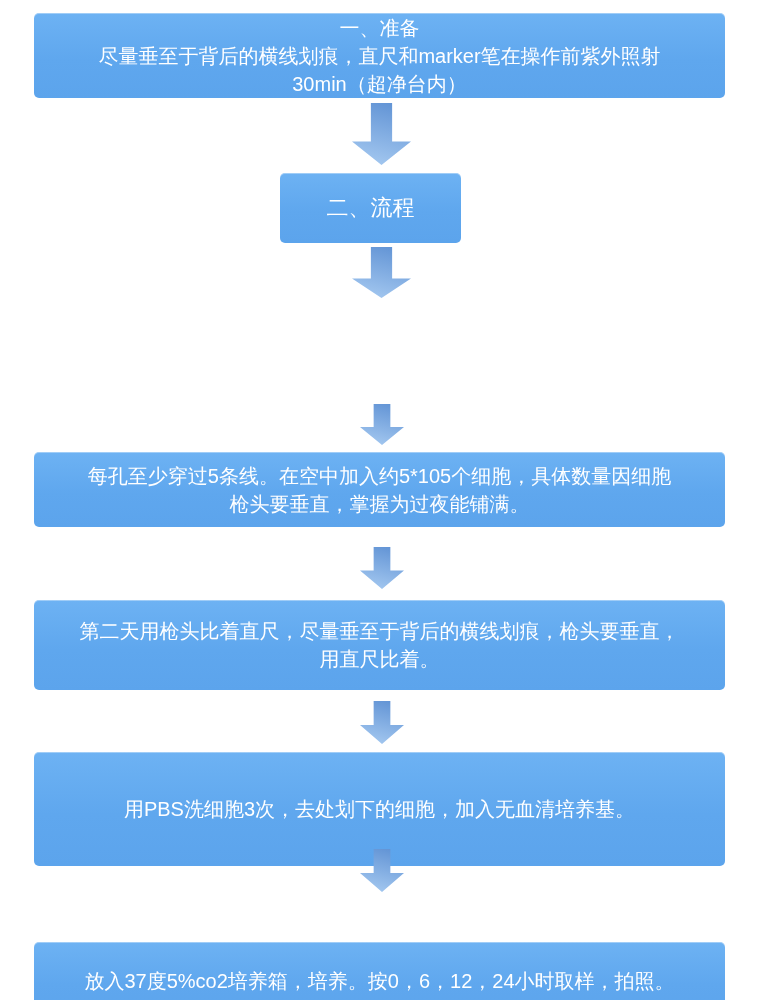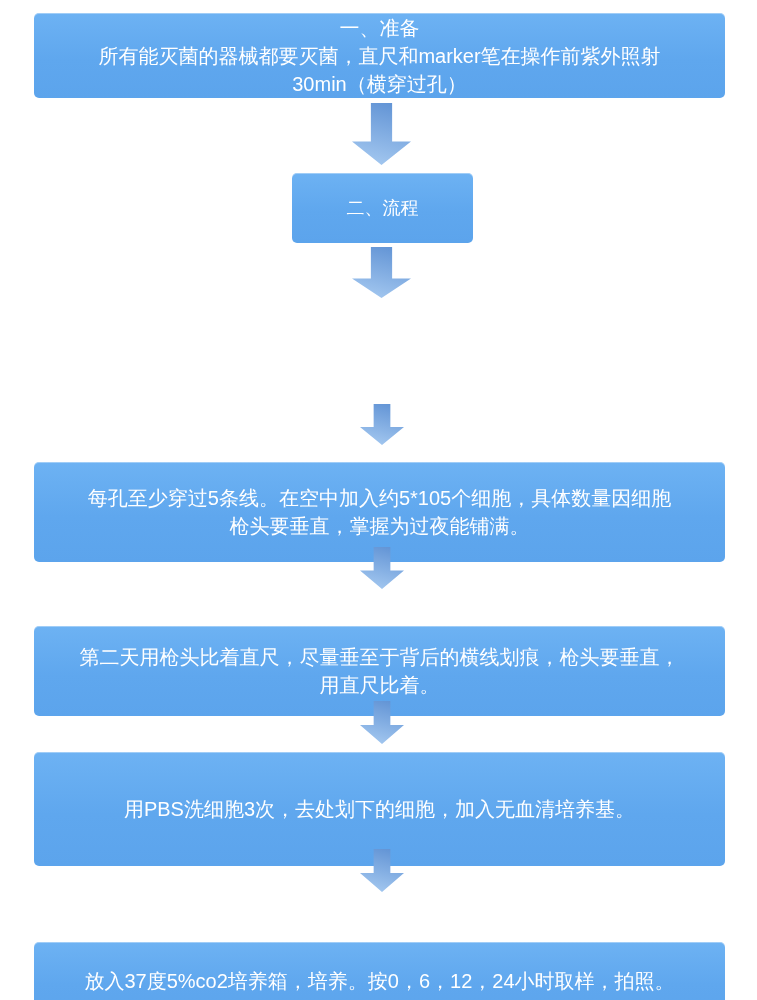--- a/index.html
+++ b/index.html
@@ -29,24 +29,24 @@
     display: flex;
     flex-direction: column;
     justify-content: center;
     box-sizing: border-box;
     padding: 4px 8px;
   }
   .flow-box .line {
     white-space: nowrap;
   }
   .box-1 { top: 13px;  height: 85px; }
-  .box-2 { top: 173px; height: 70px; left: 292px; width: 181px; font-size: 18px; }
+  .box-2 { top: 173px; height: 70px; left: 280px; width: 181px; font-size: 22px; }
   .box-3 { top: 310px; height: 89px; }
-  .box-4 { top: 452px; height: 100px; margin-top: 10px; }
-  .box-5 { top: 600px; height: 90px; margin-top: 26px; }
+  .box-4 { top: 452px; height: 75px; }
+  .box-5 { top: 600px; height: 90px; }
   .box-6 { top: 752px; height: 114px; }
   .box-7 { top: 899px; height: 78px; margin-top: 43px; }
 
   .down-arrow {
     position: absolute;
     background: linear-gradient(195deg, #5d90d3 0%, #7fadе4 45%, #abcef4 100%);
     background: linear-gradient(195deg, #5d90d3 0%, #a9ccf2 100%);
   }
   
   .arrow-big {
@@ -65,22 +65,22 @@
   .arrow-5 { left: 360px; top: 701px; height: 43px; }
   .arrow-6 { left: 360px; top: 849px; height: 43px; }
 </style>
 </head>
 <body>
 
 <div class="canvas">
 
   <div class="flow-box box-1">
     <div class="line">一、准备</div>
-    <div class="line">所有能灭菌的器械都要灭菌，直尺和marker笔在操作前紫外照射</div>
-    <div class="line">30min（横穿过孔）</div>
+    <div class="line">尽量垂至于背后的横线划痕，直尺和marker笔在操作前紫外照射</div>
+    <div class="line">30min（超净台内）</div>
   </div>
 
   <div class="down-arrow arrow-big arrow-1"></div>
 
   <div class="flow-box box-2">
     <div class="line">二、流程</div>
   </div>
 
   <div class="down-arrow arrow-big arrow-2"></div>
 

